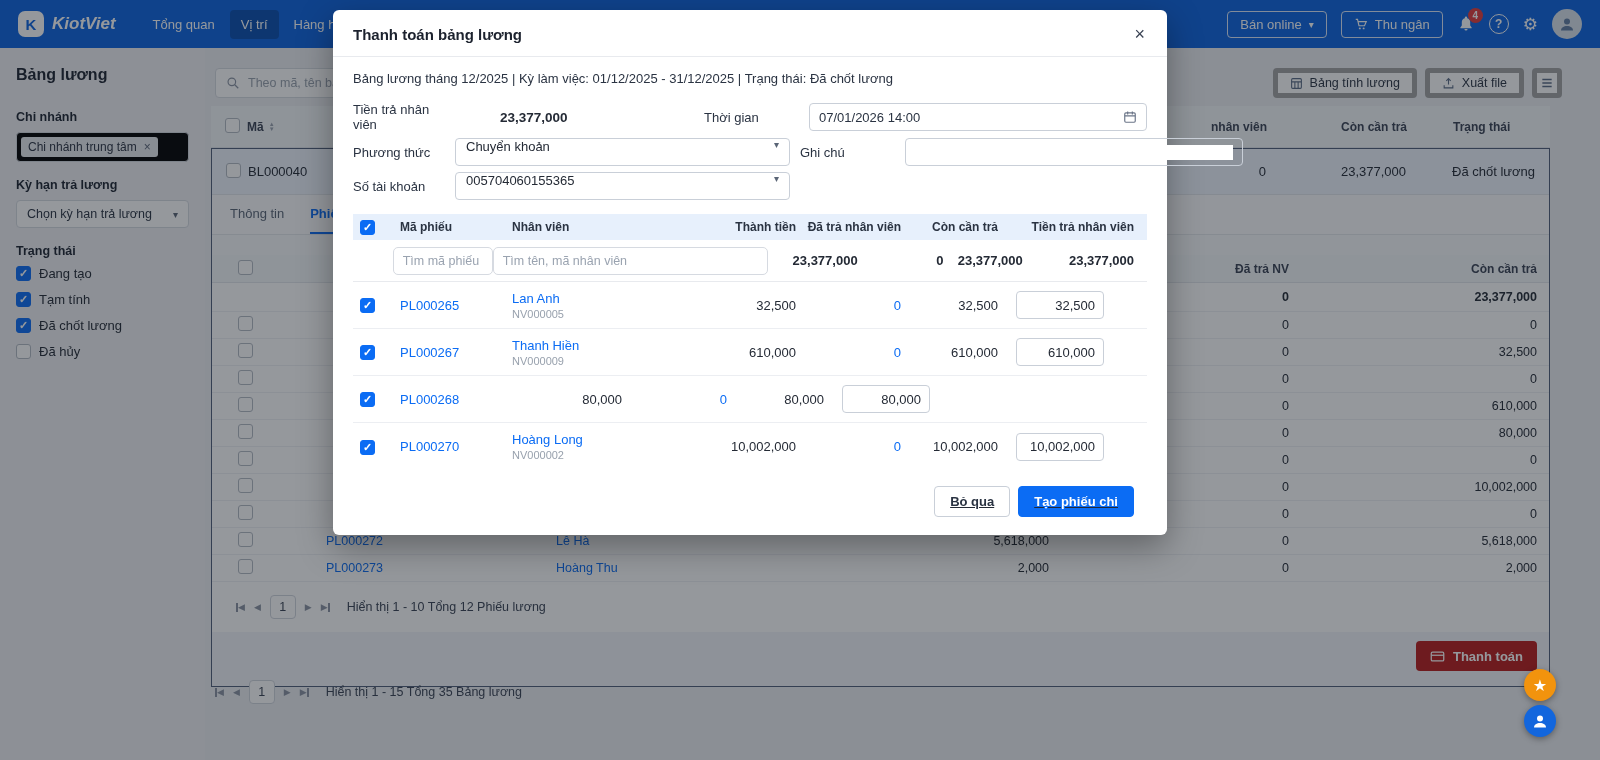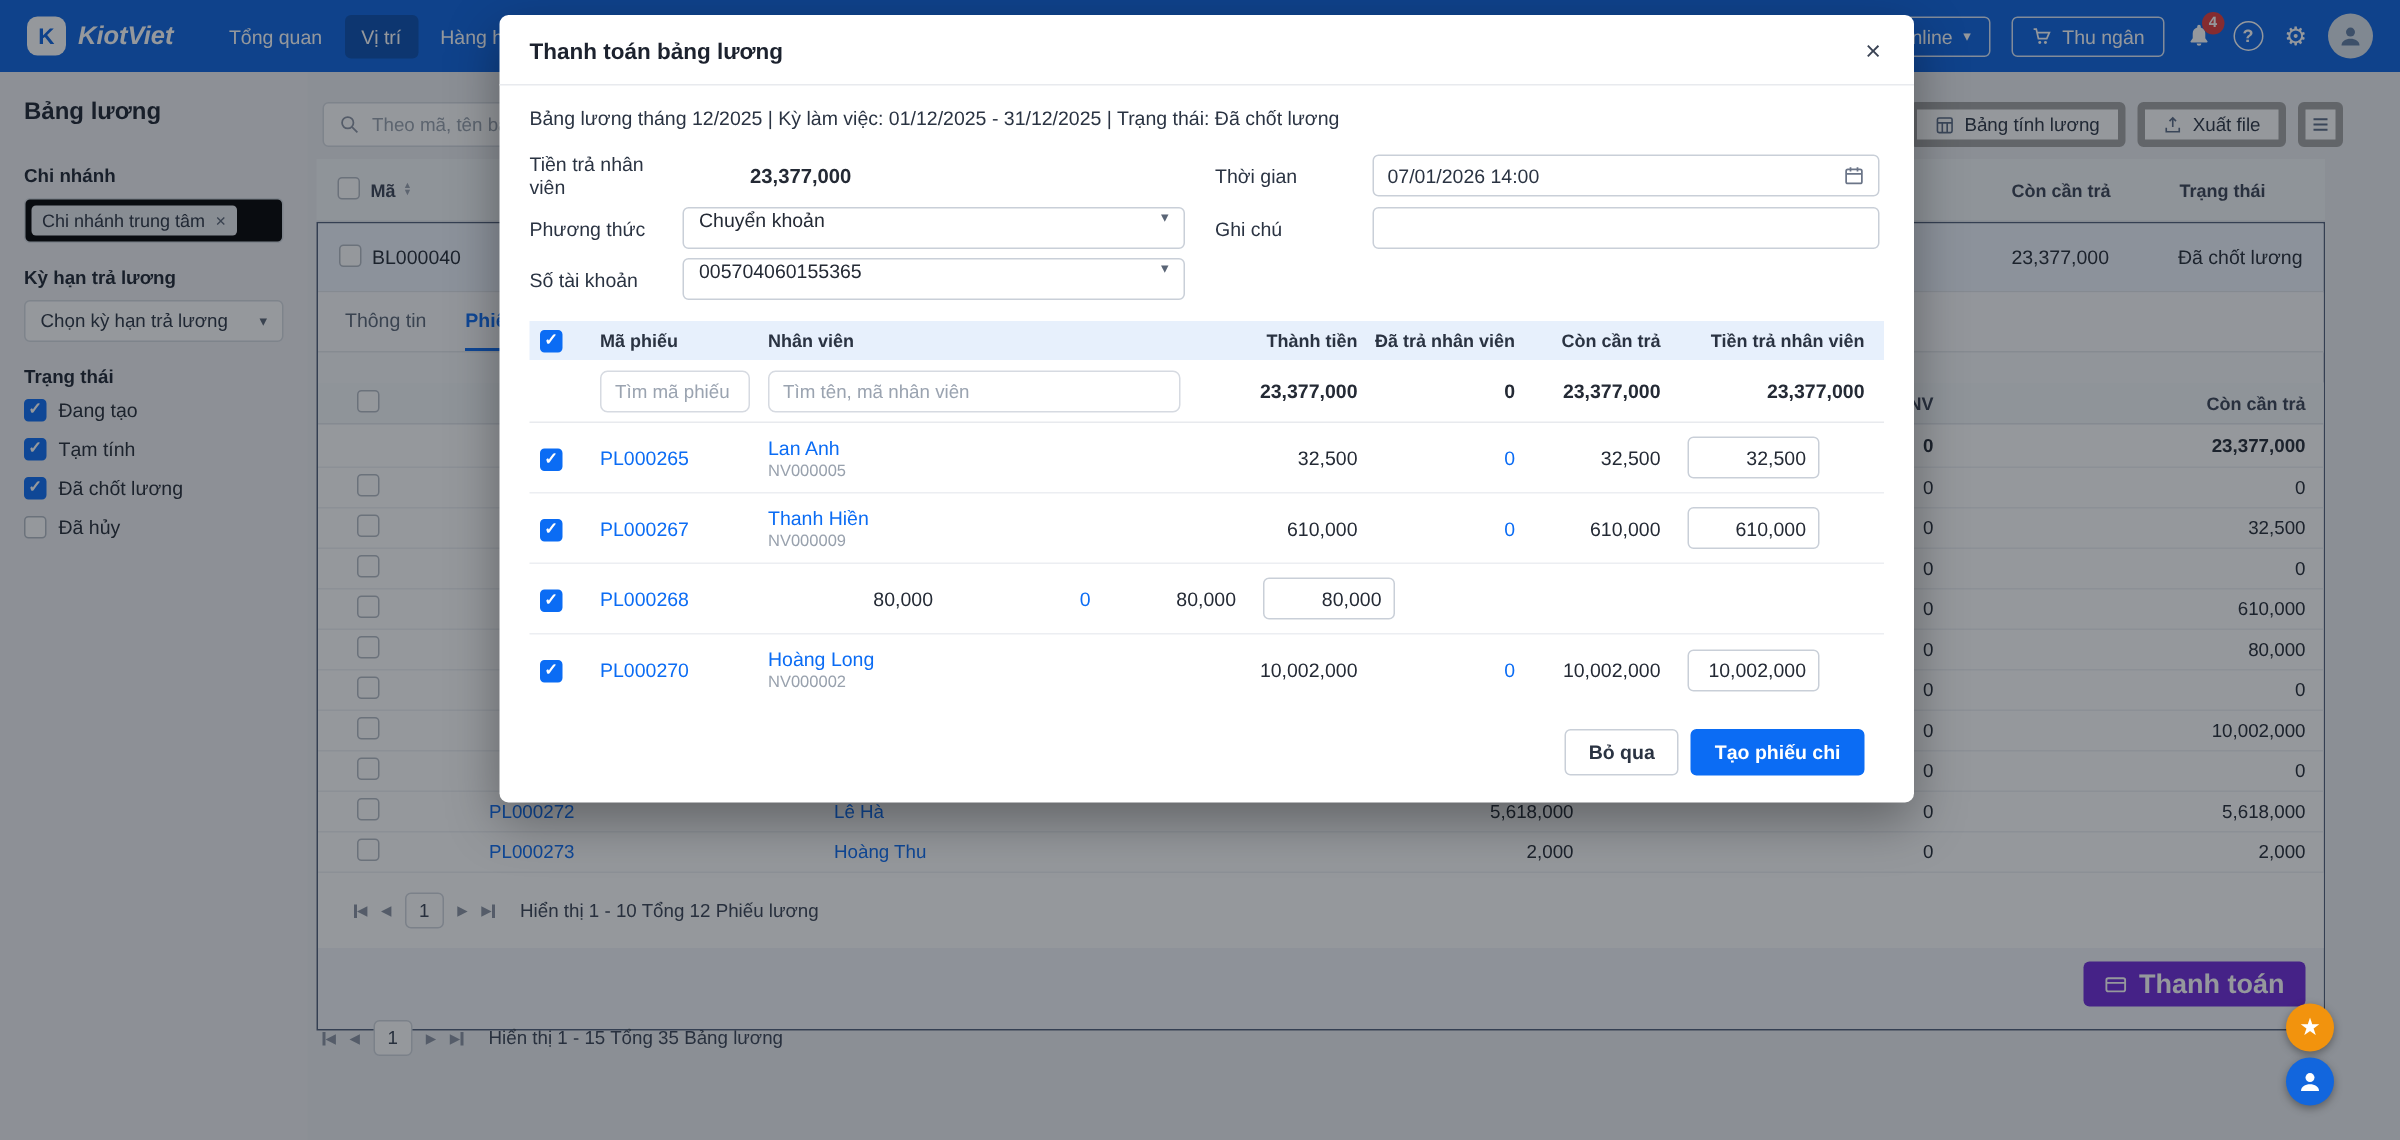--- a/index.html
+++ b/index.html
@@ -82,26 +82,26 @@
   .n-thanh { width:250px; text-align:right; }
   .n-datra { width:248px; text-align:right; padding-right:8px; }
   .n-con { width:240px; text-align:right; }
   .pgn { display:flex; align-items:center; gap:9px; padding:13px 0 13px 24px; font-size:12.5px; color:#3a4354; background:#fff; }
   .pg-arrow { color:#8a93a2; font-size:9px; cursor:pointer; display:flex; align-items:center; }
   .pg-bar { width:2px; height:9px; background:#8a93a2; }
   .pg-box { min-width:26px; height:24px; background:#fff; border:1px solid #d0d5dd; border-radius:4px;
     display:flex; align-items:center; justify-content:center; font-size:12.5px; cursor:pointer; }
   .pgn-text { margin-left:8px; }
   .pay-row { display:flex; justify-content:flex-end; padding:9px 12px 15px; background:#f2f5f9; }
-  .pay-btn { background:#6d28d9; color:#fff; font-weight:bold; font-size:18px; border:none; border-radius:4px;
+  .pay-btn { background:#b91c1c; color:#fff; font-weight:bold; font-size:13px; border:none; border-radius:4px;
     height:30px; display:flex; align-items:center; gap:8px; padding:0 14px; cursor:pointer; font-family:inherit; }
   .main-pgn { position:absolute; left:10px; top:632px; display:flex; align-items:center; gap:9px; font-size:12.5px; color:#3a4354; }
   
   .overlay { position:absolute; inset:0; background:rgba(20,26,36,0.45); z-index:10; }
-  .modal { position:absolute; left:333px; top:10px; width:943px; background:#fff; border-radius:6px;
+  .modal { position:absolute; left:333px; top:10px; width:834px; background:#fff; border-radius:6px;
     box-shadow:0 12px 34px rgba(0,0,0,0.35); z-index:20; }
   .modal-header { display:flex; align-items:center; justify-content:space-between; padding:15px 22px 13px 20px;
     border-bottom:1px solid #e8eaee; }
   .modal-title { font-size:15px; font-weight:bold; color:#1c222e; }
   .modal-close { font-size:18px; color:#3a4354; cursor:pointer; line-height:1; }
   .modal-body { padding:14px 20px 0; }
   .modal-sub { font-size:13px; color:#2a3342; margin-bottom:16px; }
   .form-row { display:flex; align-items:center; margin-bottom:6px; }
   .fg-left { display:flex; align-items:center; width:447px; }
   .fg-right { display:flex; align-items:center; margin-left:10px; }
@@ -125,21 +125,21 @@
   .pt-con { width:97px; text-align:right; }
   .pt-tien { width:136px; text-align:right; }
   .flt { height:28px; border:1px solid #d6dae1; border-radius:5px; padding:0 9px; font-family:inherit;
     font-size:12.5px; color:#2a3342; outline:none; }
   .flt::placeholder { color:#9aa3b0; }
   .bold { font-weight:bold; }
   .link-blue { color:#0b6cf4; cursor:pointer; }
   .emp-id { font-size:11px; color:#98a1ad; margin-top:2px; }
   .tien-input { width:88px; height:28px; border:1px solid #c9cfd8; border-radius:4px; text-align:right;
     padding:0 8px; font-family:inherit; font-size:13px; color:#242a35; outline:none; margin-right:30px; }
-  .modal-footer { display:flex; justify-content:flex-end; gap:8px; padding:16px 13px 18px 0; }
+  .modal-footer { display:flex; justify-content:flex-end; gap:8px; padding:16px 13px 18px 0;text-decoration:underline; }
   .btn-ghost { background:#fff; border:1px solid #c9cfd8; border-radius:4px; padding:7px 15px; font-size:13px;
     font-weight:bold; color:#2a3342; cursor:pointer; font-family:inherit; }
   .btn-primary { background:#0b6cf4; border:1px solid #0b6cf4; border-radius:4px; padding:7px 15px; font-size:13px;
     font-weight:bold; color:#fff; cursor:pointer; font-family:inherit; }
   
   .fab { position:absolute; right:44px; width:32px; height:32px; border-radius:50%; z-index:30;
     display:flex; align-items:center; justify-content:center; cursor:pointer; box-shadow:0 2px 6px rgba(0,0,0,0.35); }
   .fab.star { top:669px; background:#f2930d; color:#fff; font-size:16px; }
   .fab.support { top:705px; background:#1266dd; }
 </style>

